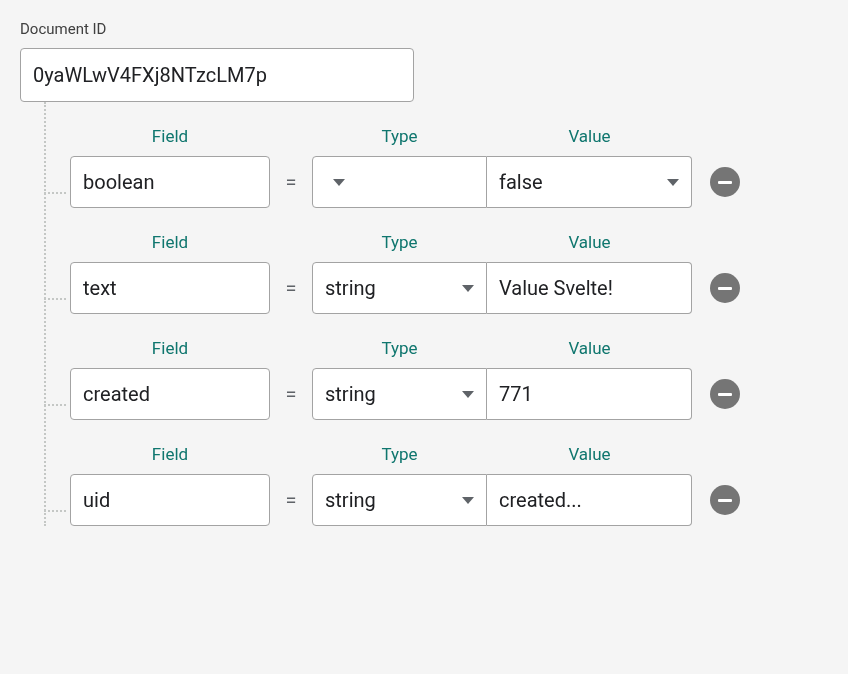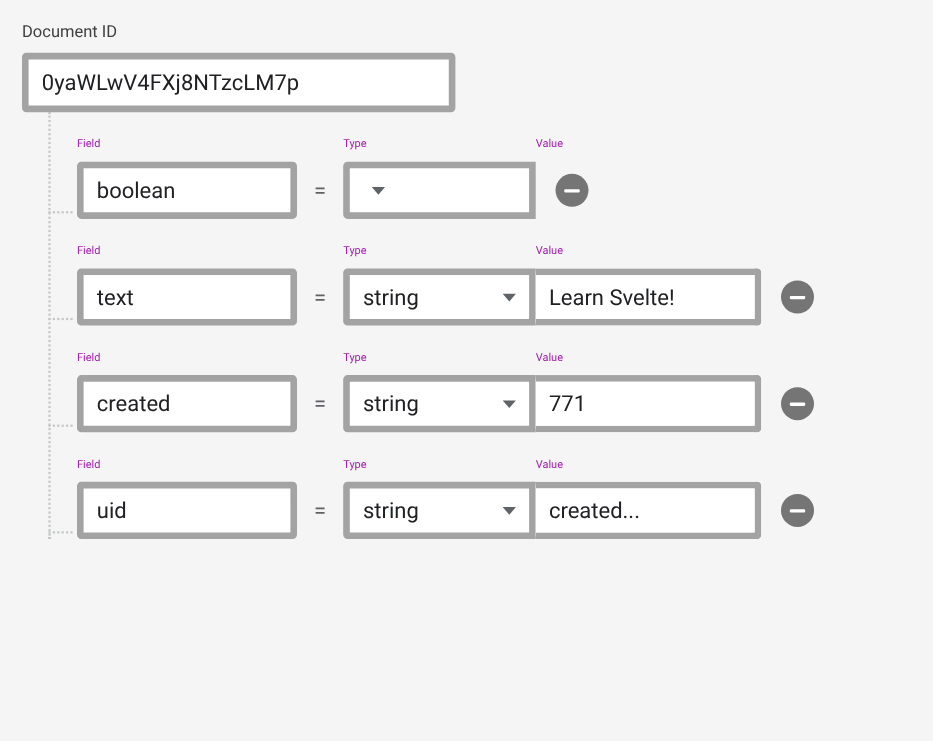--- a/index.html
+++ b/index.html
@@ -17,21 +17,21 @@
     padding: 20px 20px 0 20px;
     position: relative;
   }
   .doc-label {
     font-size: 15px;
     color: #404040;
     margin-bottom: 10px;
   }
   .input, .select, .value-input {
     background: #fff;
-    border: 6px solid #a3a3a3;
+    border: 1px solid #a3a3a3;
     border-radius: 4px;
     height: 52px;
     display: flex;
     align-items: center;
     padding: 0 12px;
     font-size: 20px;
     color: #202124;
   }
   .doc-id {
     width: 394px;
@@ -64,23 +64,24 @@
     position: absolute;
     left: 0;
     top: 66px; 
     width: 22px;
     border-top: 2px dotted #c4c7c5;
   }
 
   .labels {
     display: flex;
     align-items: flex-end;
-    font-size: 10px;
-    color: #a21caf;
+    font-size: 17px;
+    color: #0f766e;
     margin-bottom: 10px;
+    text-align: center;
   }
   .labels .lbl-field { width: 200px; }
   .labels .lbl-eq    { width: 42px; }
   .labels .lbl-type  { width: 175px; }
   .labels .lbl-value { width: 205px; }
 
   .controls {
     display: flex;
     align-items: center;
   }
@@ -160,41 +161,45 @@
           <div class="lbl-value">Value</div>
         </div>
         <div class="controls">
           <div class="input field-input">
             <span class="txt">boolean</span>
           </div>
           <div class="eq">=</div>
           <div class="input type-select">
             <span class="chev"></span>
           </div>
+          <div class="input value-select">
+            <span class="txt">false</span>
+            <span class="chev"></span>
+          </div>
           <div class="remove-btn"></div>
         </div>
       </div>
       <div class="field-row">
         <div class="labels">
           <div class="lbl-field">Field</div>
           <div class="lbl-eq"></div>
           <div class="lbl-type">Type</div>
           <div class="lbl-value">Value</div>
         </div>
         <div class="controls">
           <div class="input field-input">
             <span class="txt">text</span>
           </div>
           <div class="eq">=</div>
           <div class="input type-select">
             <span class="txt">string</span>
             <span class="chev"></span>
           </div>
           <div class="input value-box">
-            <span class="txt">Learn Svelte!</span>
+            <span class="txt">Value Svelte!</span>
           </div>
           <div class="remove-btn"></div>
         </div>
       </div>
       <div class="field-row">
         <div class="labels">
           <div class="lbl-field">Field</div>
           <div class="lbl-eq"></div>
           <div class="lbl-type">Type</div>
           <div class="lbl-value">Value</div>

